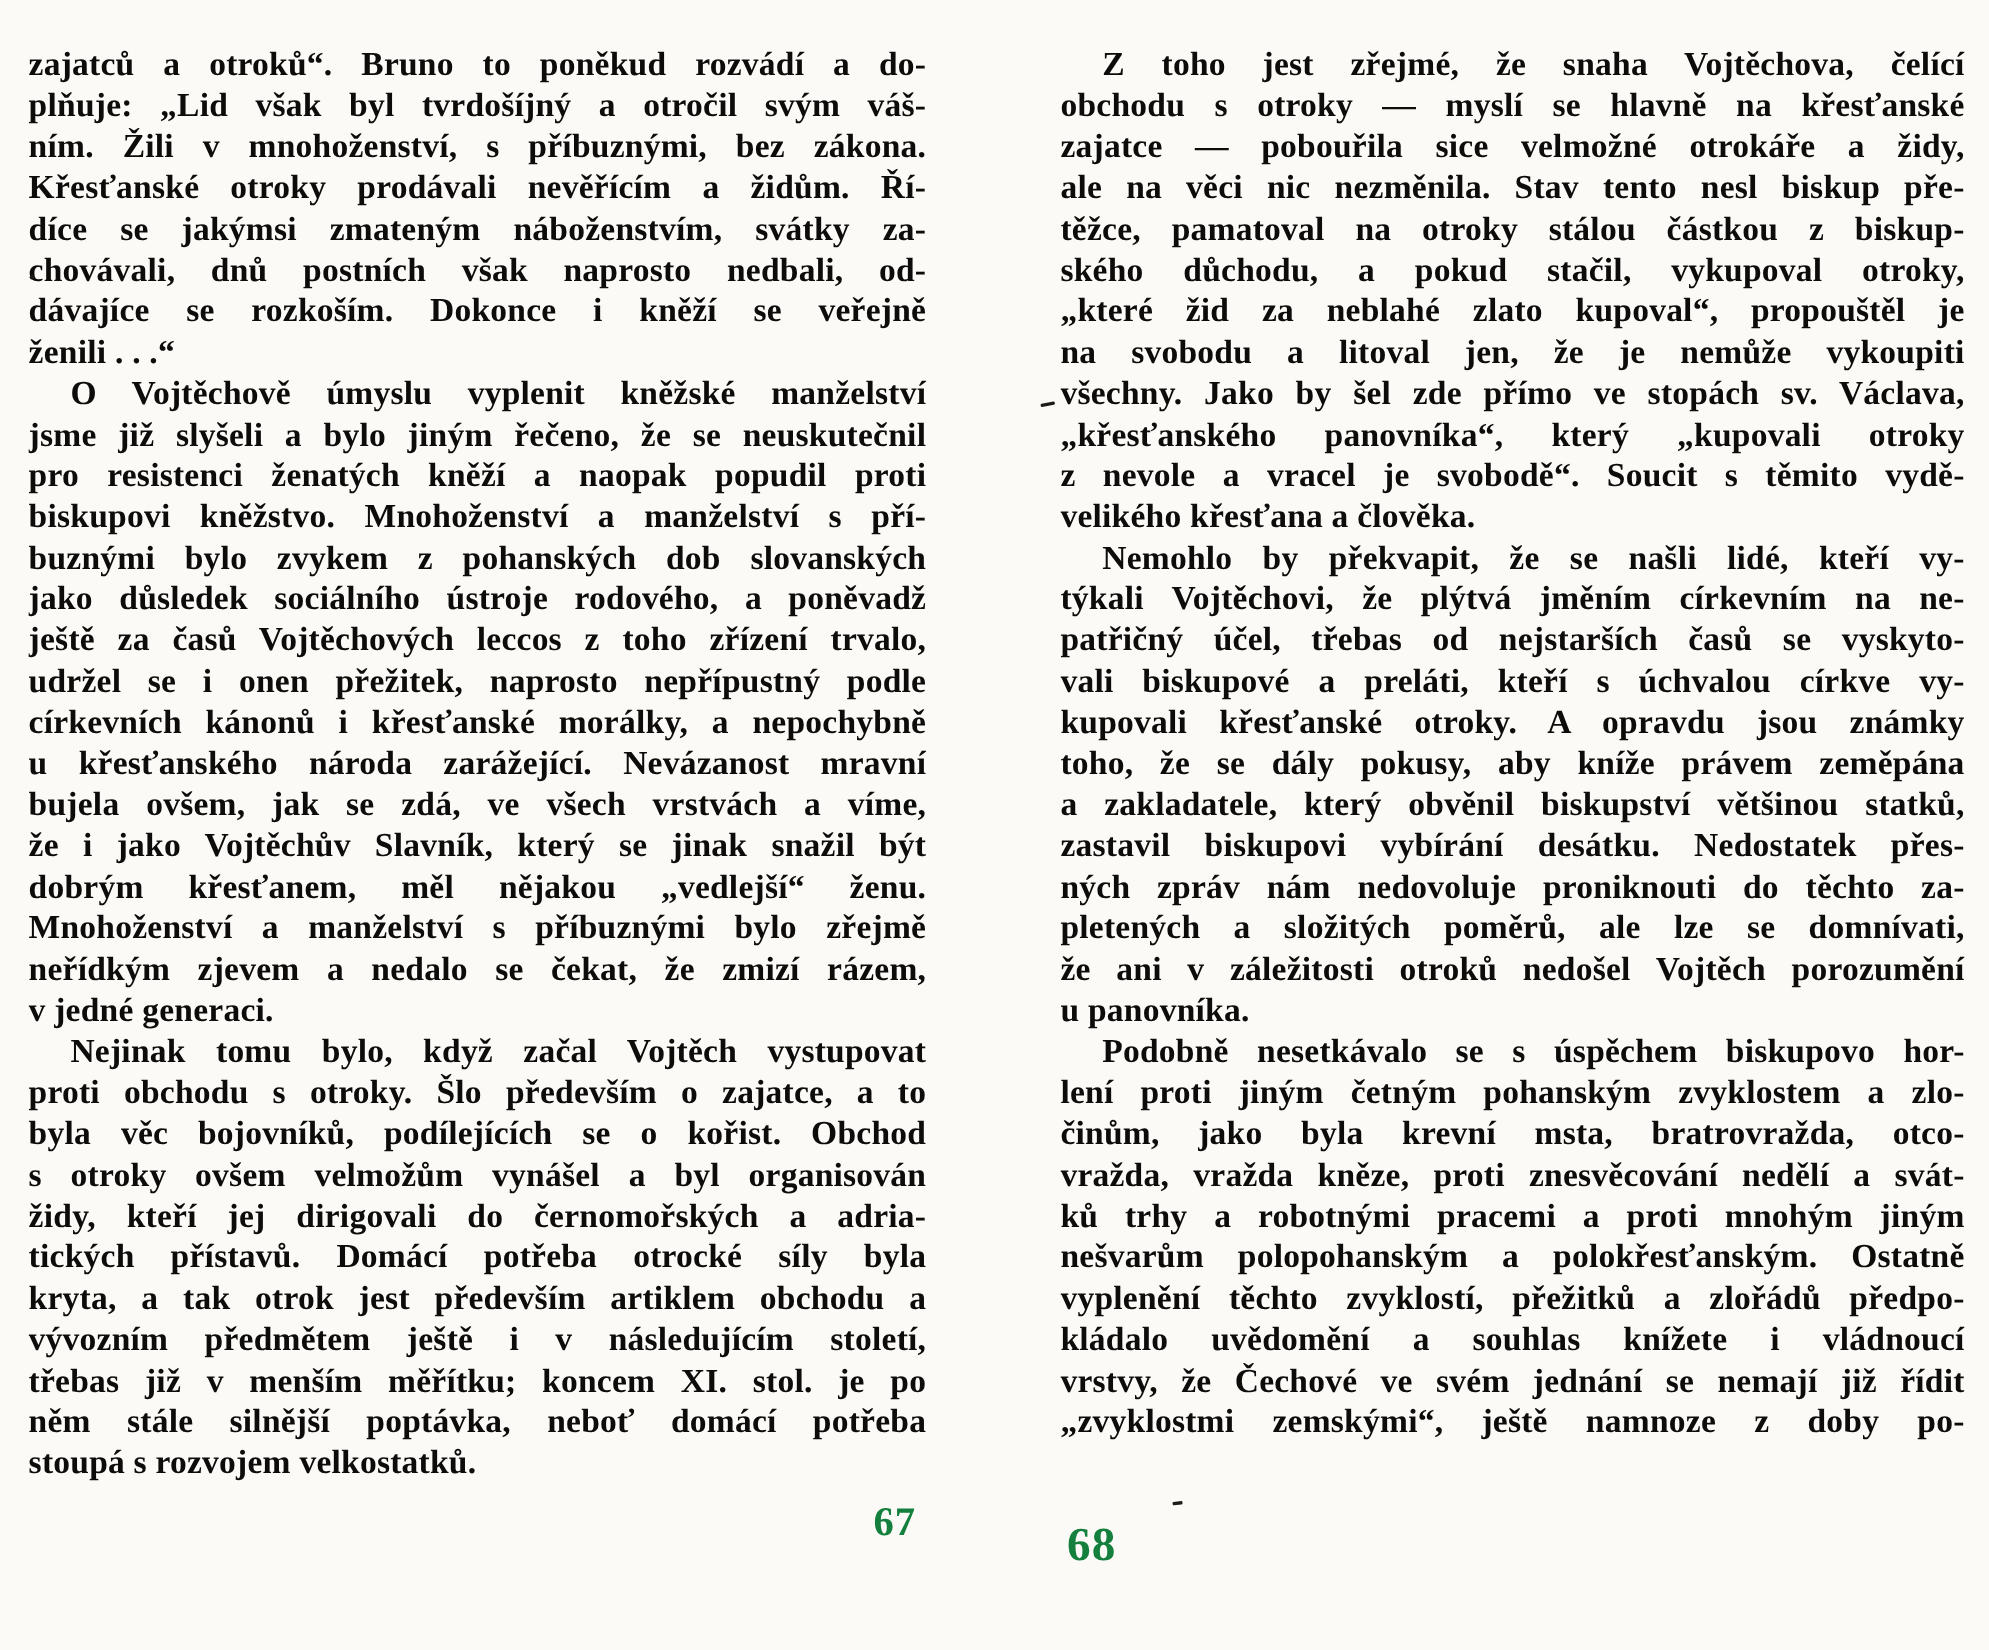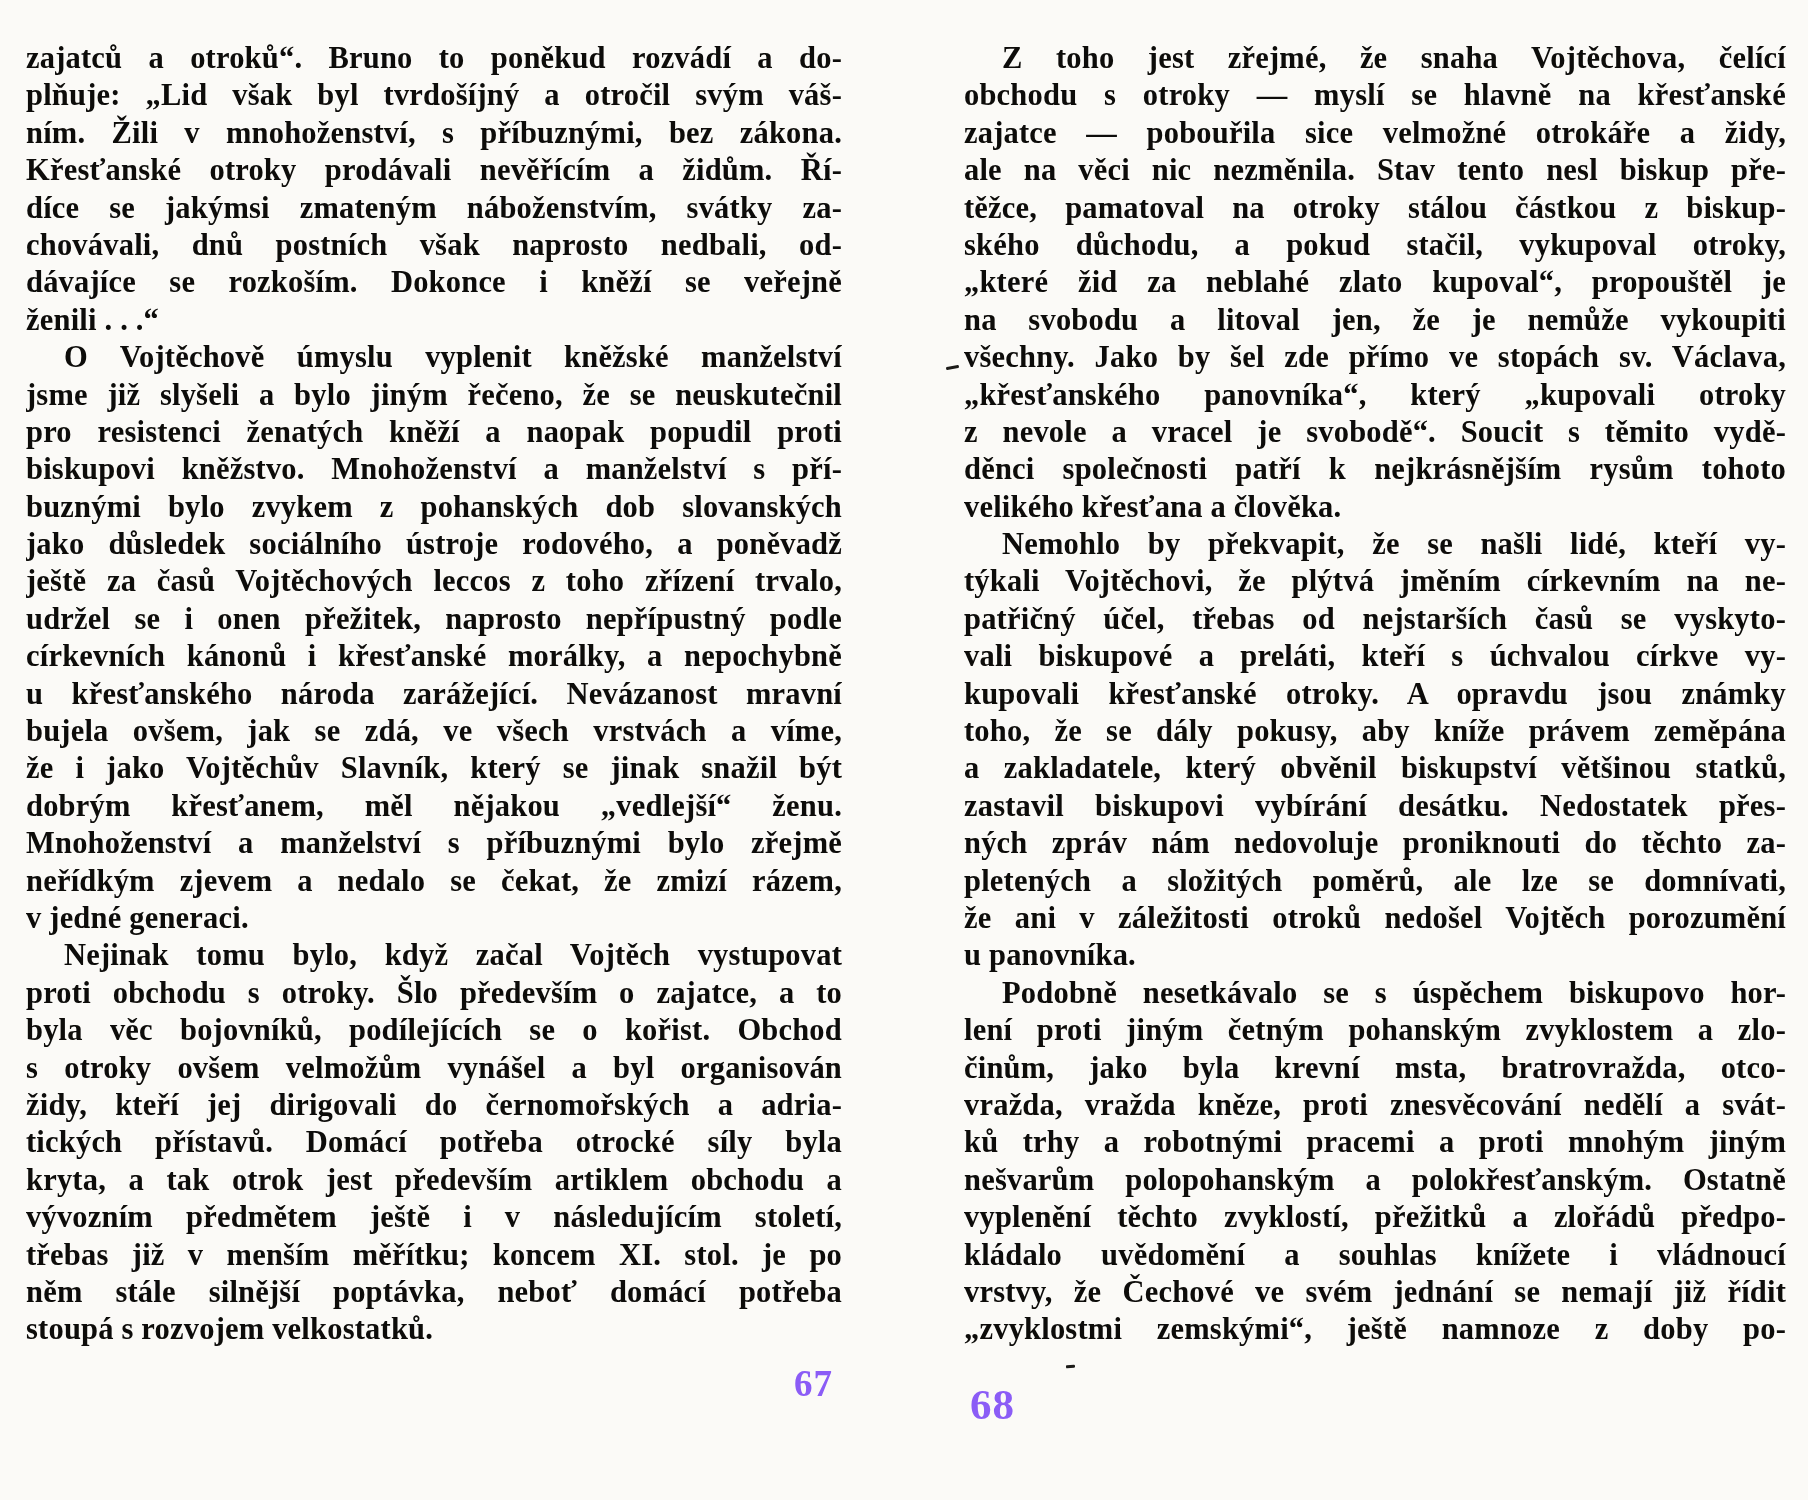--- a/index.html
+++ b/index.html
@@ -43,21 +43,21 @@
   }
   .line.indent {
     padding-left: 38px;
   }
   .line.endpara {
     text-align-last: left;
   }
   .pagenum {
     position: absolute;
     font-weight: 700;
-    color: #8b5cf6;
+    color: #15803d;
   }
   .pagenum-left {
     left: 794px;
     top: 1362px;
     font-size: 37px;
     letter-spacing: 1px;
   }
   .pagenum-right {
     left: 970px;
     top: 1380px;
@@ -148,21 +148,20 @@
         <div class="line">obchodu s otroky — myslí se hlavně na křesťanské</div>
         <div class="line">zajatce — pobouřila sice velmožné otrokáře a židy,</div>
         <div class="line">ale na věci nic nezměnila. Stav tento nesl biskup pře-</div>
         <div class="line">těžce, pamatoval na otroky stálou částkou z biskup-</div>
         <div class="line">ského důchodu, a pokud stačil, vykupoval otroky,</div>
         <div class="line">„které žid za neblahé zlato kupoval“, propouštěl je</div>
         <div class="line">na svobodu a litoval jen, že je nemůže vykoupiti</div>
         <div class="line">všechny. Jako by šel zde přímo ve stopách sv. Václava,</div>
         <div class="line">„křesťanského panovníka“, který „kupovali otroky</div>
         <div class="line">z nevole a vracel je svobodě“. Soucit s těmito vydě-</div>
-        <div class="line">děnci společnosti patří k nejkrásnějším rysům tohoto</div>
         <div class="line endpara">velikého křesťana a člověka.</div>
       </div>
       <div class="paragraph">
         <div class="line indent">Nemohlo by překvapit, že se našli lidé, kteří vy-</div>
         <div class="line">týkali Vojtěchovi, že plýtvá jměním církevním na ne-</div>
         <div class="line">patřičný účel, třebas od nejstarších časů se vyskyto-</div>
         <div class="line">vali biskupové a preláti, kteří s úchvalou církve vy-</div>
         <div class="line">kupovali křesťanské otroky. A opravdu jsou známky</div>
         <div class="line">toho, že se dály pokusy, aby kníže právem zeměpána</div>
         <div class="line">a zakladatele, který obvěnil biskupství většinou statků,</div>

